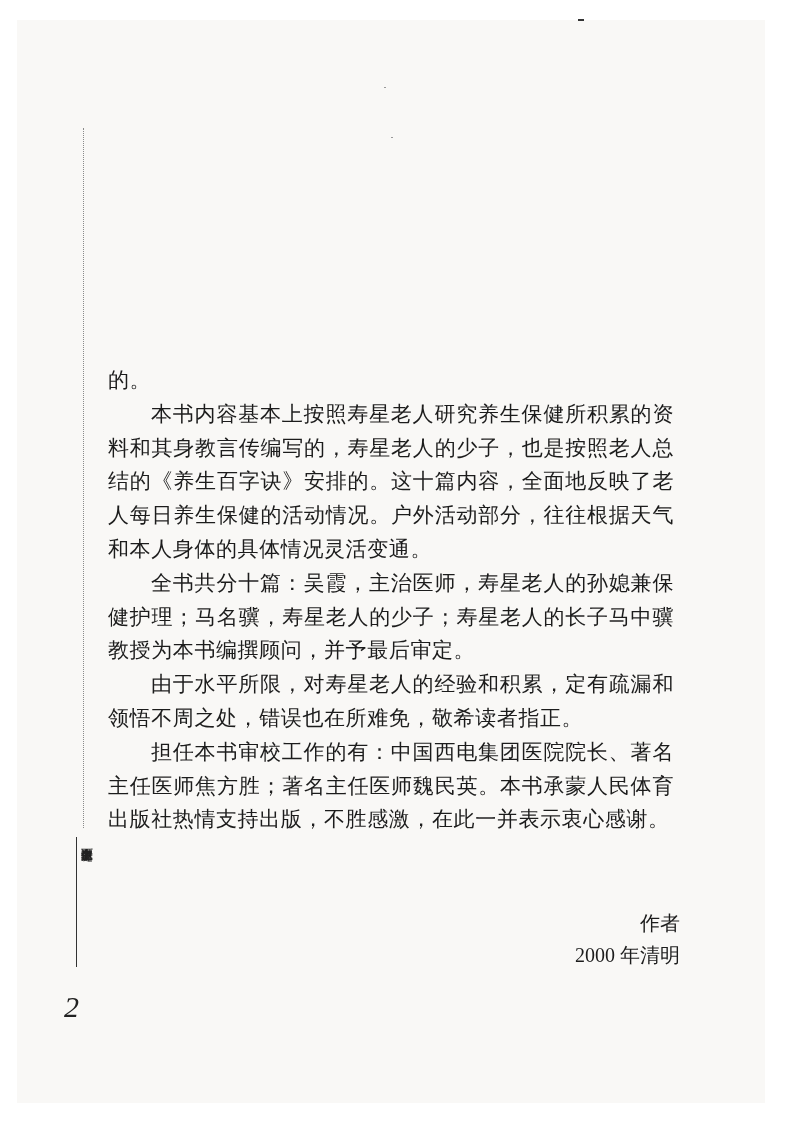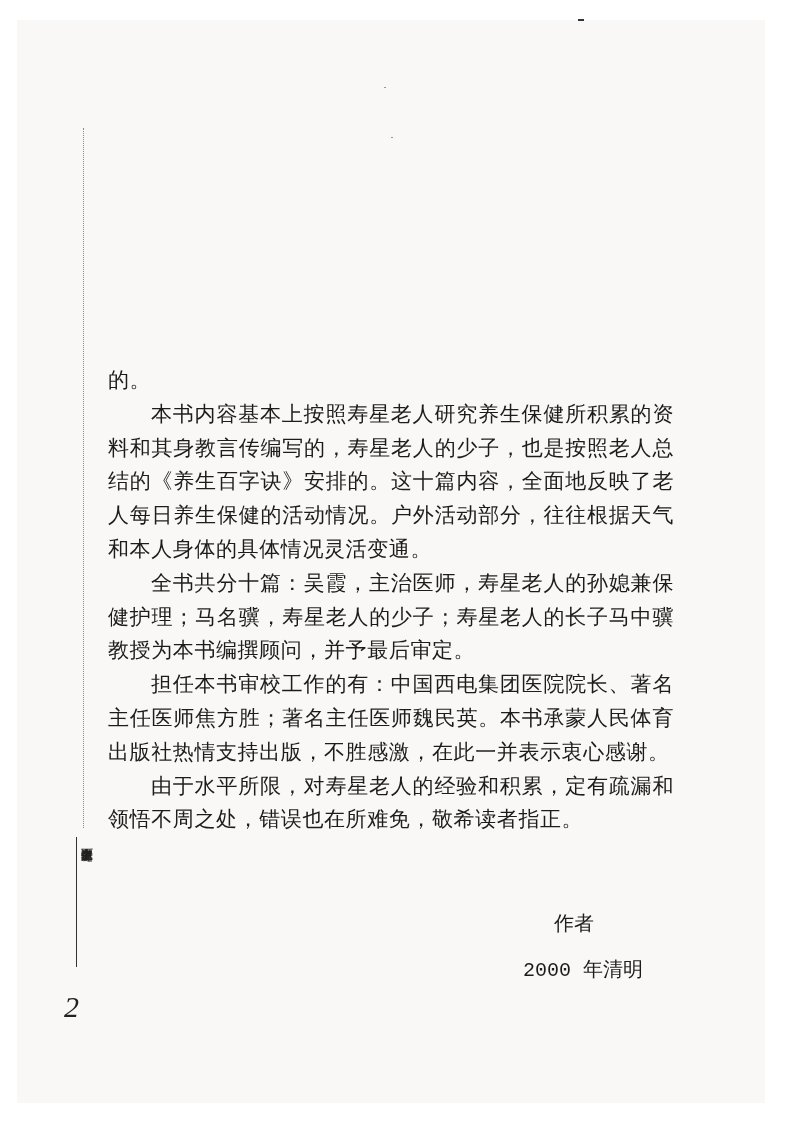--- a/index.html
+++ b/index.html
@@ -92,30 +92,30 @@
     }
     .signature {
       position: absolute;
       left: 520px;
       top: 907px;
       width: 160px;
       font-family: "DejaVu Serif", serif;
       font-size: 20px;
       line-height: 32px;
       color: #1c1c1c;
+      text-align: right;
     }
     .signature .author {
       display: block;
       padding-left: 34px;
     }
     .signature .date {
       display: block;
       padding-left: 3px;
-      font-family: Liberation Mono, monospace;
-      margin-top: 16px;
+      font-family: Liberation Serif, serif;
     }
   </style>
 </head>
 <body>
 
 <div class="page"></div>
 
 <div class="top-mark"></div>
 <div class="speck" style="left:384px;top:87px;"></div>
 <div class="speck" style="left:391px;top:137px;"></div>
@@ -123,20 +123,20 @@
 <div class="dotted-margin"></div>
 
 <div class="running-head">百岁老中医养生之道</div>
 
 <div class="page-number">2</div>
 
 <div class="body-text">
   <p>的。</p>
   <p class="indent">本书内容基本上按照寿星老人研究养生保健所积累的资料和其身教言传编写的，寿星老人的少子，也是按照老人总结的《养生百字诀》安排的。这十篇内容，全面地反映了老人每日养生保健的活动情况。户外活动部分，往往根据天气和本人身体的具体情况灵活变通。</p>
   <p class="indent">全书共分十篇：吴霞，主治医师，寿星老人的孙媳兼保健护理；马名骥，寿星老人的少子；寿星老人的长子马中骥教授为本书编撰顾问，并予最后审定。</p>
+  <p class="indent">由于水平所限，对寿星老人的经验和积累，定有疏漏和领悟不周之处，错误也在所难免，敬希读者指正。</p>
   <p class="indent">担任本书审校工作的有：中国西电集团医院院长、著名主任医师焦方胜；著名主任医师魏民英。本书承蒙人民体育出版社热情支持出版，不胜感激，在此一并表示衷心感谢。</p>
-  <p class="indent">由于水平所限，对寿星老人的经验和积累，定有疏漏和领悟不周之处，错误也在所难免，敬希读者指正。</p>
 </div>
 
 <div class="signature">
   <span class="author">作者</span>
   <span class="date">2000 年清明</span>
 </div>
 
 </body></html>

